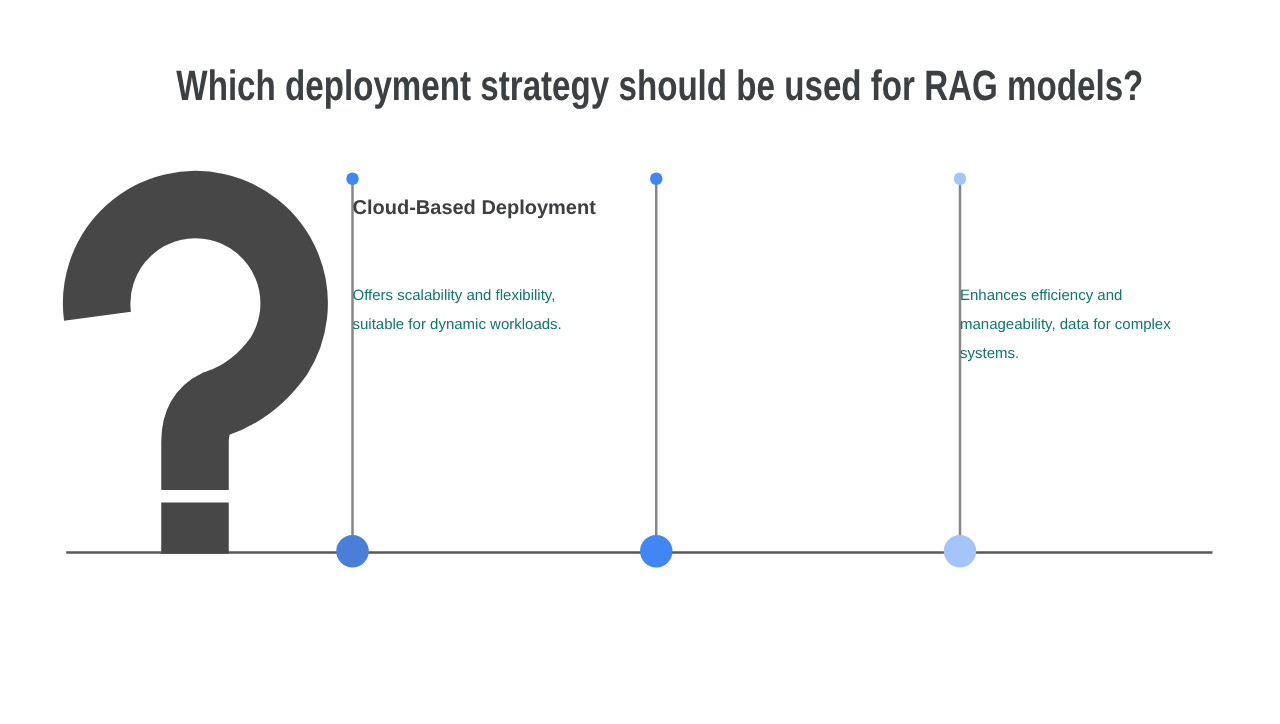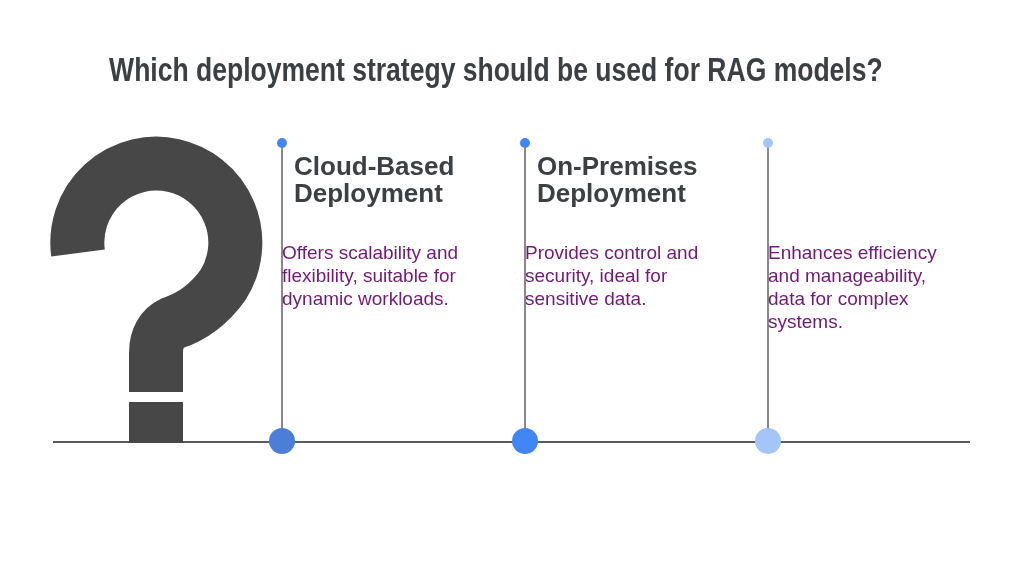--- a/index.html
+++ b/index.html
@@ -2,21 +2,21 @@
 <html><head>
 <meta charset="utf-8">
 <style>
   html,body{margin:0;padding:0;}
   body{
     width:1024px;height:579px;position:relative;overflow:hidden;
     background:#ffffff;
     font-family:"Liberation Sans","DejaVu Sans",sans-serif;
   }
   .title-wrap{
-    position:absolute;top:50px;left:0;width:1024px;text-align:left;
+    position:absolute;top:50px;left:0;width:1024px;text-align:right;
   }
   .title{
     display:inline-block;white-space:nowrap;
     transform:scaleX(0.78);transform-origin:center;
     font-weight:700;font-size:34px;line-height:38px;
     color:#3c4043;letter-spacing:0;
   }
   .baseline{
     position:absolute;left:53px;top:441px;width:917px;height:2px;
     background:#5a5a5a;
@@ -37,25 +37,25 @@
   .top-dot{
     position:absolute;left:-5px;top:5px;width:10px;height:10px;
     border-radius:50%;background:#4285f4;
   }
   .bottom-circle{
     position:absolute;left:-13px;top:295px;width:26px;height:26px;
     border-radius:50%;background:#4285f4;
   }
   .col-heading{
     position:absolute;top:20px;width:195px;
-    font-weight:700;font-size:26px;line-height:27px;color:#3c4043;padding-left:12px;
+    font-weight:700;font-size:16px;line-height:27px;color:#3c4043;
   }
   .col-desc{
-    position:absolute;top:108px;width:180px;
-    font-weight:400;font-size:19px;line-height:23px;color:#701a75;
+    position:absolute;top:92px;width:180px;
+    font-weight:400;font-size:12px;line-height:23px;color:#0f766e;
   }
 </style>
 </head>
 <body>
 
 <div class="title-wrap">
   <span class="title">Which deployment strategy should be used for RAG models?</span>
 </div>
 
 <div class="baseline"></div>
@@ -70,22 +70,20 @@
   <div class="top-dot" style="background: rgb(66, 133, 244);"></div>
   <div class="bottom-circle" style="background: rgb(74, 126, 215);"></div>
   <div class="col-heading">Cloud-Based Deployment</div>
   <div class="col-desc">Offers scalability and flexibility, suitable for dynamic workloads.</div>
 </div>
 
 <div class="column col-2">
   <div class="vline"></div>
   <div class="top-dot" style="background: rgb(66, 133, 244);"></div>
   <div class="bottom-circle" style="background: rgb(66, 133, 244);"></div>
-  <div class="col-heading">On-Premises Deployment</div>
-  <div class="col-desc">Provides control and security, ideal for sensitive data.</div>
 </div>
 
 <div class="column col-3">
   <div class="vline"></div>
   <div class="top-dot" style="background: rgb(165, 196, 247);"></div>
   <div class="bottom-circle" style="background: rgb(165, 196, 247);"></div>
   <div class="col-desc">Enhances efficiency and manageability, data for complex systems.</div>
 </div>
 
 </body></html>

